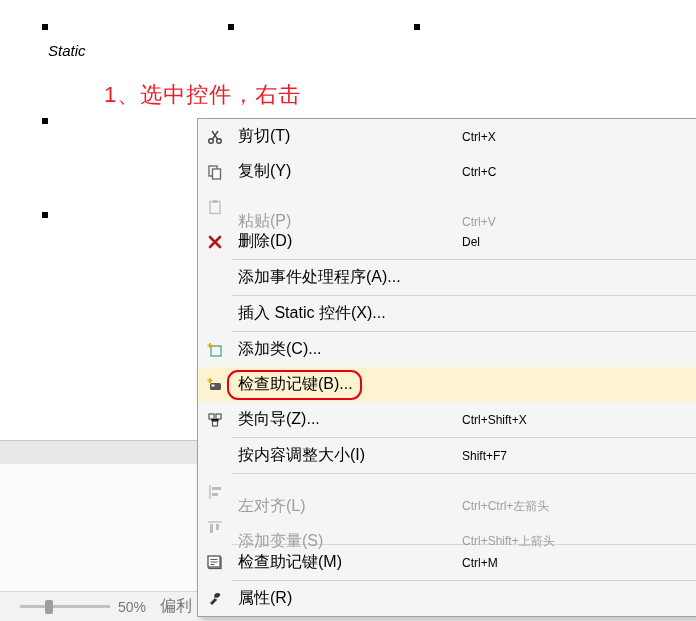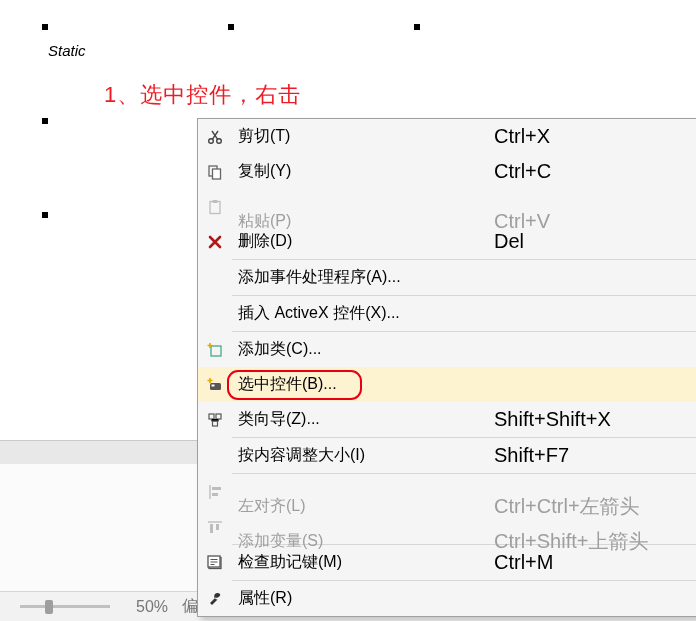--- a/index.html
+++ b/index.html
@@ -74,23 +74,23 @@
     }
     .mlabel {
       flex: 0 0 auto;
       padding-left: 6px;
       color: #000;
       font-size: 16px;
       white-space: nowrap;
     }
     .mshort {
       position: absolute;
-      left: 296px;
+      left: 264px;
       color: #000;
-      font-size: 20px;
+      font-size: 12px;
     }
     .menu-sep {
       height: 1px;
       background: #d6d6d6;
       margin-left: 34px;
       margin-right: 2px;
     }
     .highlight-ring {
       position: absolute;
       border: 2px solid #e60012;
@@ -134,21 +134,21 @@
     }
     .slider-thumb {
       position: absolute;
       top: -5px;
       left: 25px;
       width: 8px;
       height: 14px;
       background: #9e9e9e;
       border-radius: 2px;
     }
-    .zoom-pct { margin-left: 26px; color: #777; font-size: 16px; }
+    .zoom-pct { margin-left: 8px; color: #777; font-size: 14px; }
     .zoom-lbl { margin-left: 14px; color: #777; font-size: 16px; }
     .watermark {
       position: absolute;
       right: 8px;
       bottom: 4px;
       color: #ccc;
       font-size: 13px;
     }
     svg { display: block; }
   </style>
@@ -221,53 +221,53 @@
       <span class="mshort">Del</span>
     </div>
     <div class="menu-sep"></div>
     <div class="menu-item">
       <span class="icon-col"></span>
       <span class="mlabel">添加事件处理程序(A)...</span>
     </div>
     <div class="menu-sep"></div>
     <div class="menu-item">
       <span class="icon-col"></span>
-      <span class="mlabel">插入 ActiveX 控件(X)...</span>
+      <span class="mlabel">插入 Static 控件(X)...</span>
     </div>
     <div class="menu-sep"></div>
     <div class="menu-item">
       <span class="icon-col">
         <svg width="16" height="16" viewBox="0 0 16 16">
           <rect x="4" y="4" width="10" height="10" fill="none" stroke="#4a8" stroke-width="1.3"></rect>
           <path d="M3 1 v5 M0.5 3.5 h5" stroke="#e6a700" stroke-width="1.6"></path>
         </svg>
       </span>
       <span class="mlabel">添加类(C)...</span>
     </div>
     <div class="menu-item highlighted">
       <span class="icon-col">
         <svg width="16" height="16" viewBox="0 0 16 16">
           <rect x="3" y="6" width="11" height="7" rx="1.5" fill="#555"></rect>
           <rect x="4.5" y="7.5" width="3" height="2" fill="#fff"></rect>
           <path d="M3 1 v5 M0.5 3.5 h5" stroke="#e6a700" stroke-width="1.6"></path>
         </svg>
       </span>
-      <span class="mlabel">选中控件(B)...</span>
+      <span class="mlabel">检查助记键(B)...</span>
     </div>
     <div class="menu-item">
       <span class="icon-col">
         <svg width="16" height="16" viewBox="0 0 16 16">
           <rect x="2" y="2" width="5" height="5" fill="none" stroke="#555" stroke-width="1.2"></rect>
           <rect x="9" y="2" width="5" height="5" fill="none" stroke="#555" stroke-width="1.2"></rect>
           <rect x="5.5" y="9" width="5" height="5" fill="none" stroke="#555" stroke-width="1.2"></rect>
           <path d="M4.5 7 v2 h7 v-2 M8 9 v0" stroke="#555" stroke-width="1"></path>
         </svg>
       </span>
       <span class="mlabel">类向导(Z)...</span>
-      <span class="mshort">Shift+Shift+X</span>
+      <span class="mshort">Ctrl+Shift+X</span>
     </div>
     <div class="menu-sep"></div>
     <div class="menu-item">
       <span class="icon-col"></span>
       <span class="mlabel">按内容调整大小(I)</span>
       <span class="mshort">Shift+F7</span>
     </div>
     <div class="menu-sep"></div>
     <div class="menu-item disabled">
       <span class="icon-col">

